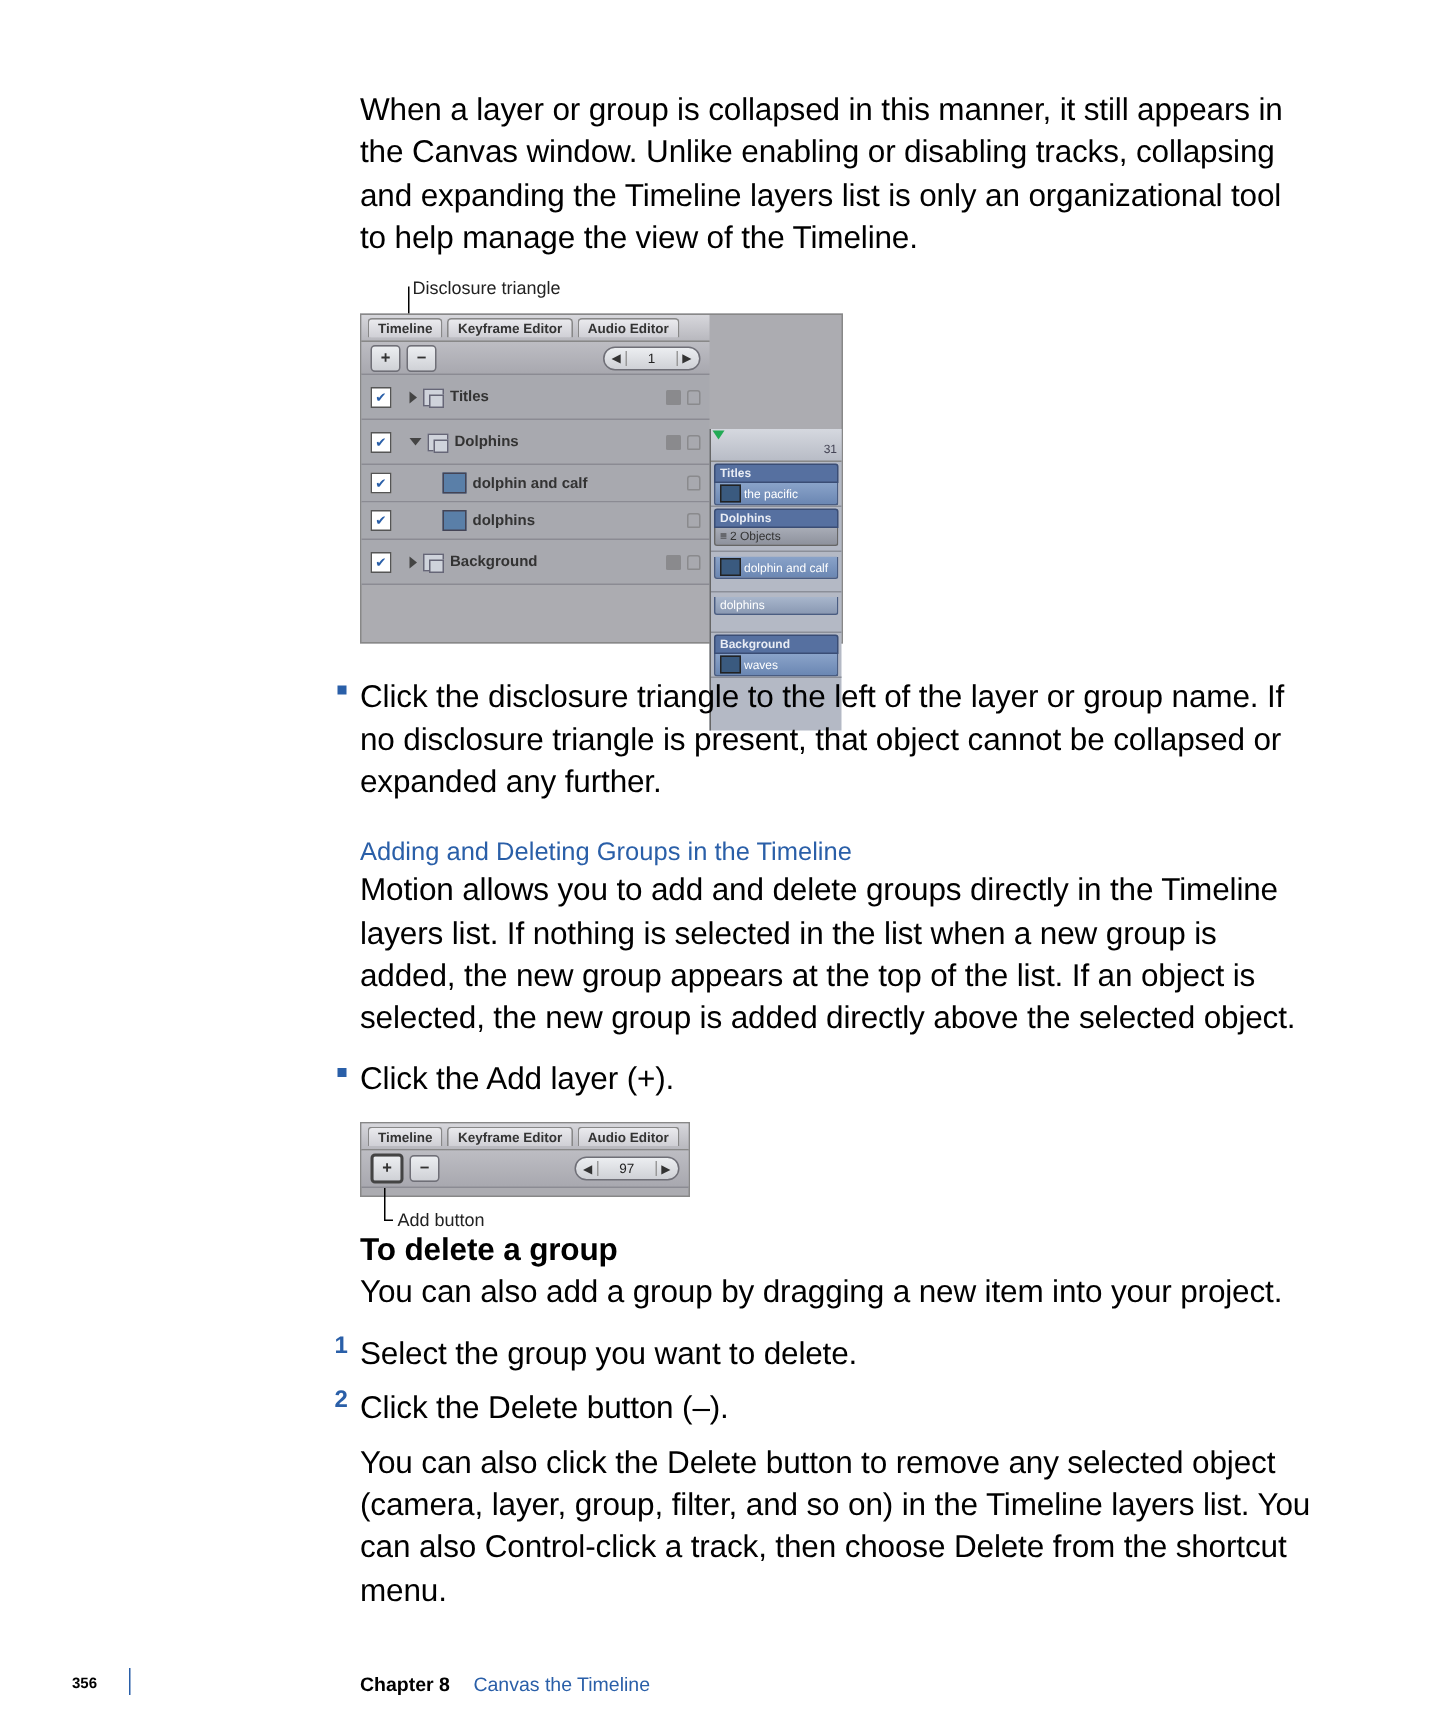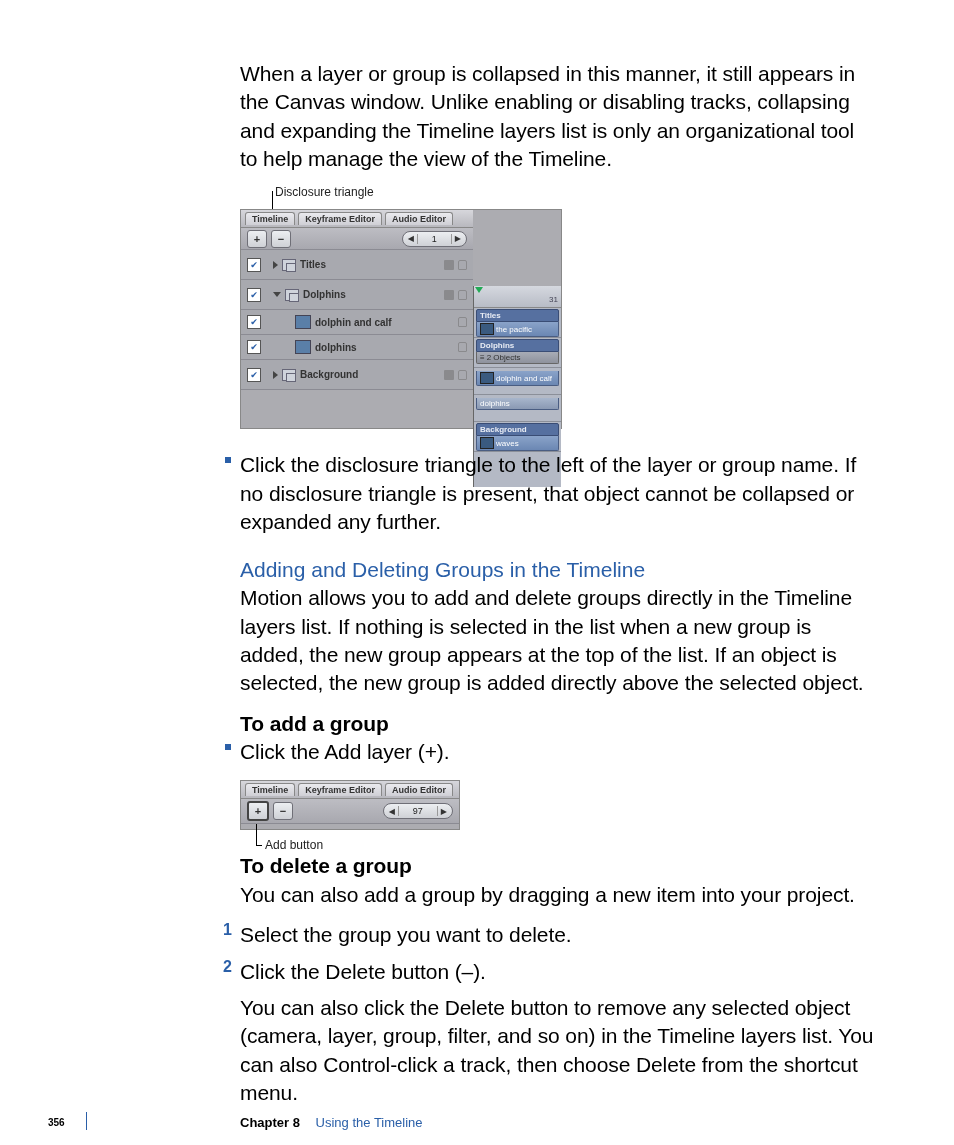--- a/index.html
+++ b/index.html
@@ -23,21 +23,21 @@
   p {
     margin: 0 0  0 0;
     line-height: 1.35;
     font-size: 21px;
     letter-spacing: -0.1px;
   }
   .para-block { margin-bottom: 12px; }
   .bold { font-weight: 600; }
   .section-heading {
     color: #2a5fa8;
-    font-size: 21px;
+    font-size: 17px;
     font-weight: 400;
     margin-top: 22px;
     margin-bottom: 2px;
   }
   .bullet-row {
     position: relative;
     margin-left: 160px;
     padding-left: 0;
   }
   .bullet-marker {
@@ -461,21 +461,20 @@
   </div>
 
   <div class="bullet-row para-block">
     <div class="bullet-marker"></div>
     <p>Click the disclosure triangle to the left of the layer or group name. If no disclosure triangle is present, that object cannot be collapsed or expanded any further.</p>
   </div>
 
   <div class="body-text">
     <div class="section-heading">Adding and Deleting Groups in the Timeline</div>
     <p class="para-block">Motion allows you to add and delete groups directly in the Timeline layers list. If nothing is selected in the list when a new group is added, the new group appears at the top of the list. If an object is selected, the new group is added directly above the selected object.</p>
-    <p class="bold">To add a group</p>
   </div>
   <div class="bullet-row">
     <div class="bullet-marker"></div>
     <p>Click the Add layer (+).</p>
   </div>
 
   <div class="fig2">
     <div class="fig2-panel">
       <div class="tab-bar">
         <div class="tab">Timeline</div>
@@ -514,18 +513,18 @@
     <p>Click the Delete button (–).</p>
   </div>
   <div class="body-text para-block">
     <p>You can also click the Delete button to remove any selected object (camera, layer, group, filter, and so on) in the Timeline layers list. You can also Control-click a track, then choose Delete from the shortcut menu.</p>
   </div>
 
   <div class="footer">
     <div class="page-num">356</div>
     <div class="chapter-label">
       <span class="chap">Chapter 8</span>
-      <span class="title">Using the Timeline</span>
+      <span class="title">Canvas the Timeline</span>
     </div>
   </div>
   <div class="footer-rule"></div>
 
 </div>
 
 </body></html>

